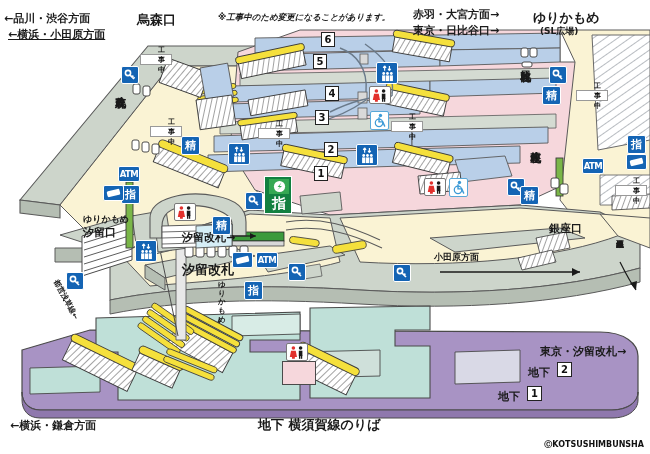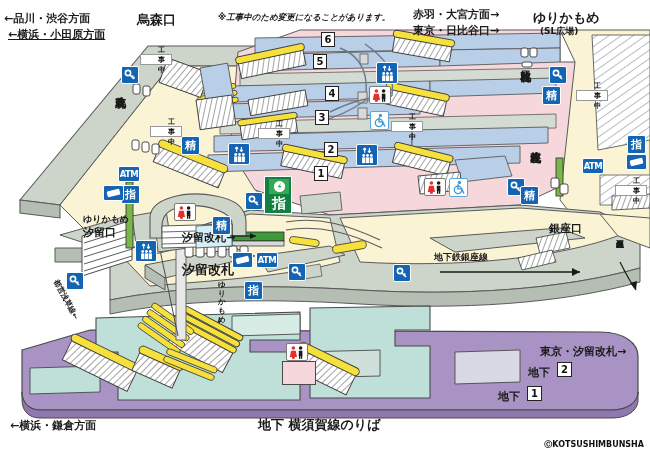--- a/index.html
+++ b/index.html
@@ -309,21 +309,21 @@
 <div class="lbl md vert" style="left:518px;top:62px;">日比谷改札</div>
 <div class="lbl md vert" style="left:528px;top:143px;">銀座改札</div>
 <div class="lbl md" style="left:549px;top:198px;margin-top:24px;">銀座口</div>
 <div class="lbl sm" style="left:83px;top:214px;">ゆりかもめ</div>
 <div class="lbl md" style="left:83px;top:226px;">汐留口</div>
 <div class="lbl md" style="left:182px;top:231px;">汐留改札→</div>
 <div class="lbl lg" style="left:182px;top:262px;">汐留改札</div>
 <div class="lbl xs vert" style="left:217px;top:276px;">ゆりかもめ</div>
 <div class="lbl xs" style="left:216px;top:316px;">↓</div>
 <div class="lbl xs" style="left:60px;top:278px;transform:rotate(62deg);transform-origin:left top;">都営浅草線←</div>
-<div class="lbl sm" style="left:434px;top:252px;">地下鉄銀座線</div>
+<div class="lbl sm" style="left:434px;top:252px;">小田原方面</div>
 <div class="lbl xs vert" style="left:615px;top:234px;">地下鉄銀座線</div>
 <div class="lbl md" style="left:540px;top:345px;">東京・汐留改札→</div>
 <div class="lbl md" style="left:10px;top:419px;">←横浜・鎌倉方面</div>
 <div class="lbl lg" style="left:258px;top:417px;">地下 横須賀線のりば</div>
 <div class="copy">ⒸKOTSUSHIMBUNSHA</div>
 
 <div class="lbl md" style="left:528px;top:366px;">地下</div>
 <div class="numbox" style="left:557px;top:362px;width:15px;height:15px;">2</div>
 <div class="lbl md" style="left:498px;top:390px;">地下</div>
 <div class="numbox" style="left:527px;top:386px;width:15px;height:15px;">1</div>

